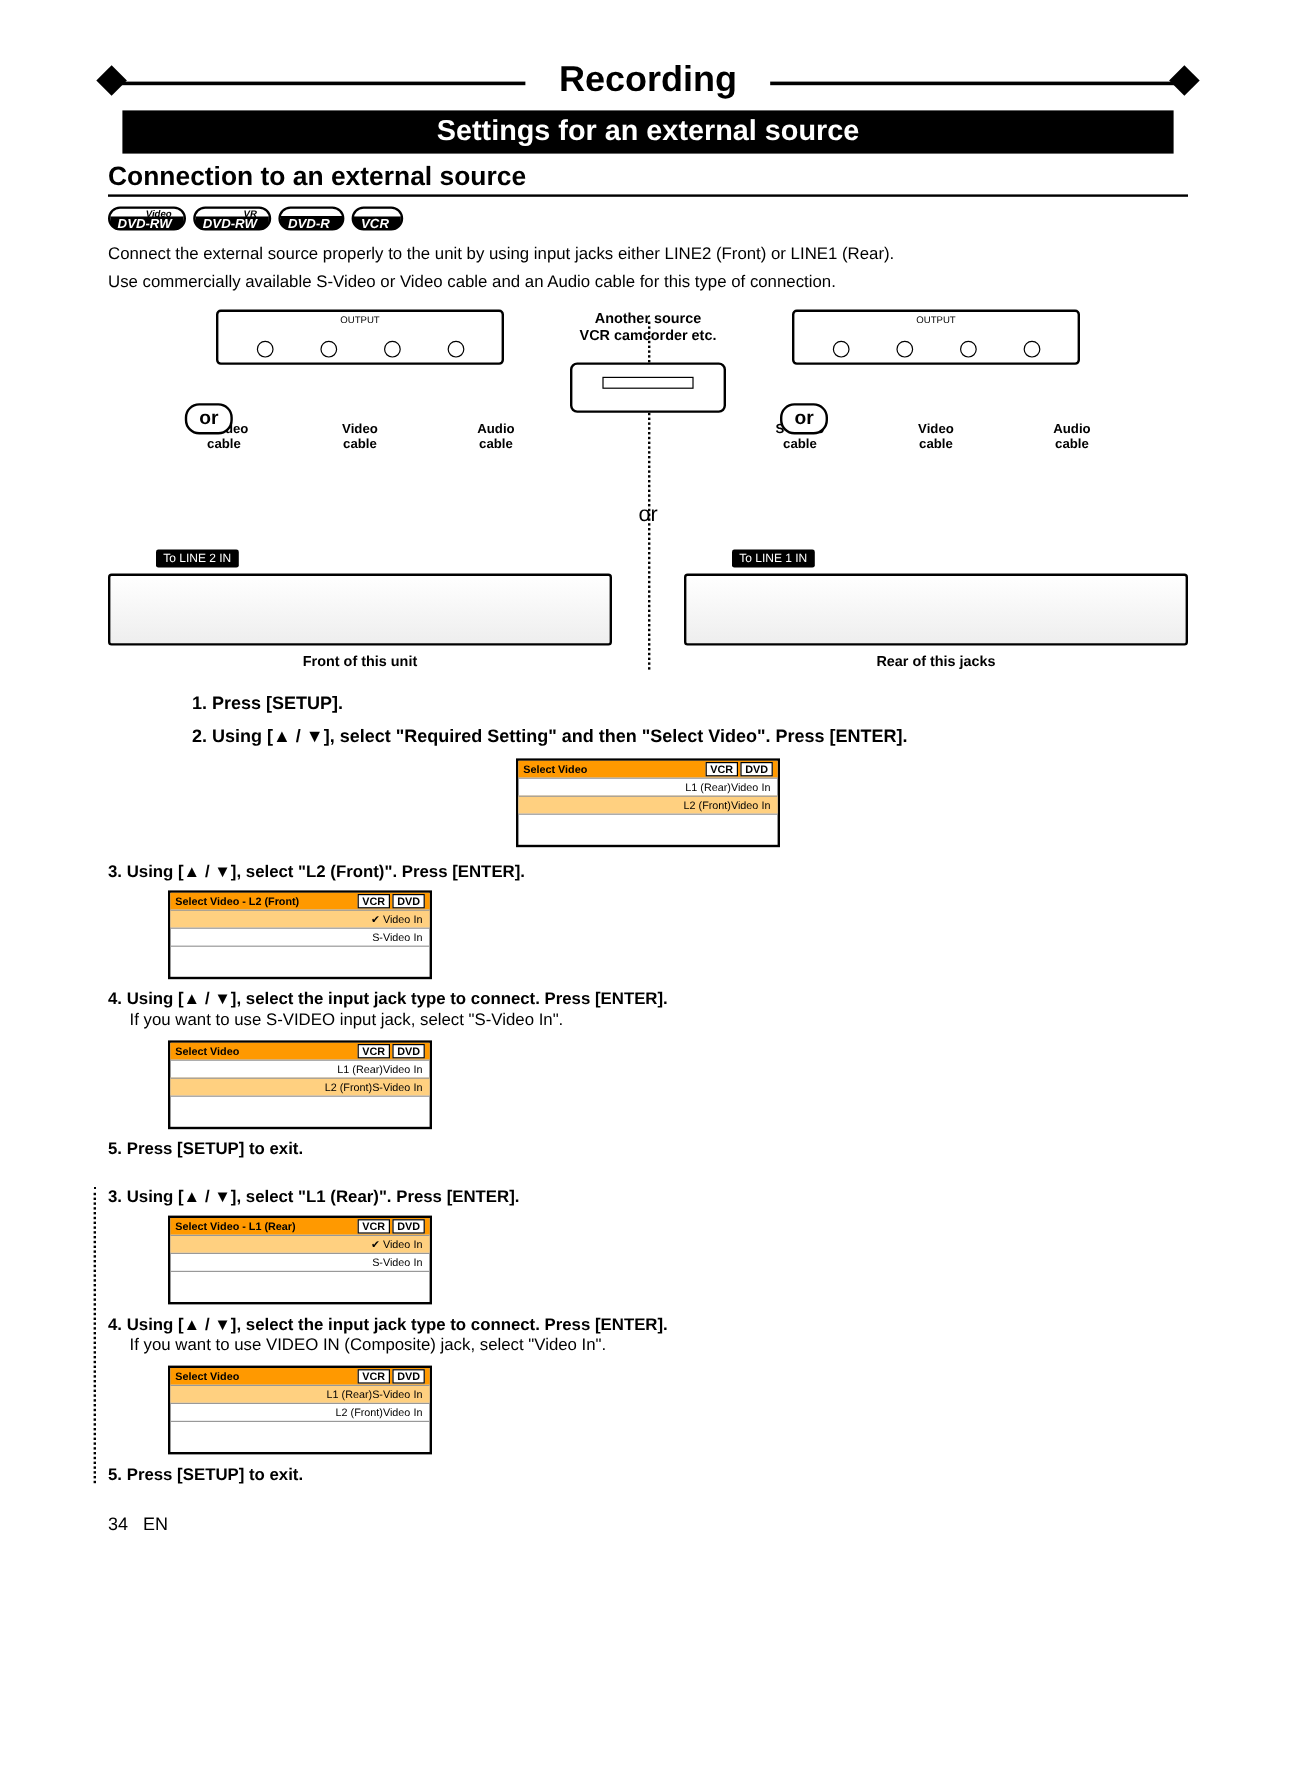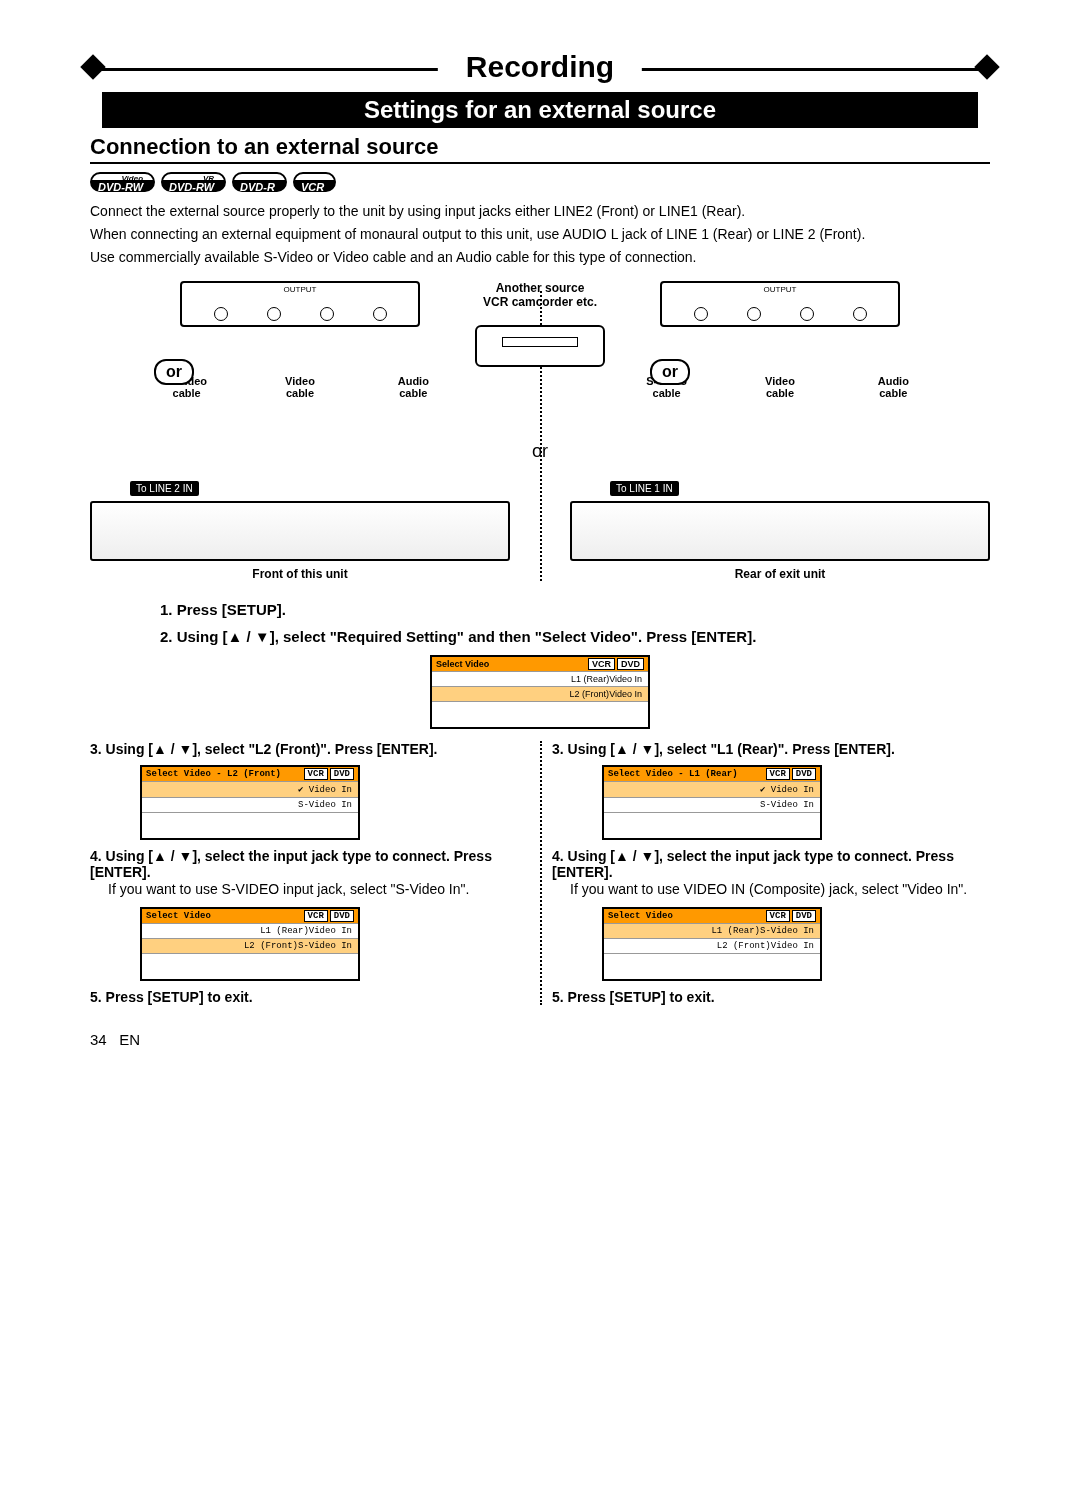--- a/index.html
+++ b/index.html
@@ -220,31 +220,32 @@
     padding: 2px 6px;
     border-top:1px solid #999;
   }
   .menu-row.highlight { background:#ffd080; }
   .menu-row .check::before { content:"✔ "; }
   .menu-spacer { height: 26px; border-top:1px solid #999;}
   .two-col {
     display:flex;
     gap: 24px;
     margin-top: 12px;
+    flex-direction: column;
   }
   .col { flex:1; position:relative; }
   .col-divider {
     border-left: 2px dotted #000;
     position:absolute;
     left: -12px;
     top: 0; bottom: 0;
   }
   .substeps .step-bold { font-size: 14px; }
   .substeps p { font-size: 14px; line-height:1.35; margin-left: 18px;}
-  .substeps .menu-box { margin-left: 50px; font-family: Liberation Mono, monospace;}
+  .substeps .menu-box { margin-left: 50px;}
   .page-num { margin-top: 26px; font-size: 15px; }
 </style>
 </head>
 <body>
 
 <div class="banner-wrap">
   <div class="banner-line"></div>
   <div class="banner-left"></div>
   <div class="banner-right"></div>
   <div class="banner-title">Recording</div>
@@ -254,21 +255,20 @@
 
 <div class="badges">
   <div class="badge"><span class="top">Video</span><span>DVD-RW</span></div>
   <div class="badge"><span class="top">VR</span><span>DVD-RW</span></div>
   <div class="badge"><span class="top">&nbsp;</span><span>DVD-R</span></div>
   <div class="badge"><span class="top">&nbsp;</span><span>VCR</span></div>
 </div>
 
 <div class="intro">
   <p>Connect the external source properly to the unit by using input jacks either LINE2 (Front) or LINE1 (Rear).</p>
-  <p>When connecting an external equipment of monaural output to this unit, use AUDIO L jack of LINE 1 (Rear) or LINE 2 (Front).</p>
   <p>Use commercially available S-Video or Video cable and an Audio cable for this type of connection.</p>
 </div>
 
 <div class="diagram-area">
   <div class="another-src">
     <div>Another source</div>
     <div>VCR camcorder etc.</div>
     <div class="device-box"></div>
   </div>
   <div class="vdots"></div>
@@ -306,21 +306,21 @@
       </div>
     </div>
     <div class="or-badge">or</div>
     <div class="cable-labels">
       <div>S-Video cable</div>
       <div>Video cable</div>
       <div>Audio cable</div>
     </div>
     <div class="line-badge">To LINE 1 IN</div>
     <div class="unit-box"></div>
-    <div class="unit-caption">Rear of exit unit</div>
+    <div class="unit-caption">Rear of this jacks</div>
   </div>
 </div>
 
 <div class="steps">
   <div class="step step-bold">1. Press [SETUP].</div>
   <div class="step step-bold">2. Using [▲ / ▼], select "Required Setting" and then "Select Video". Press [ENTER].</div>
 </div>
 
 <div class="menu-box" style="margin-left:auto; margin-right:auto;">
   <div class="menu-title">

